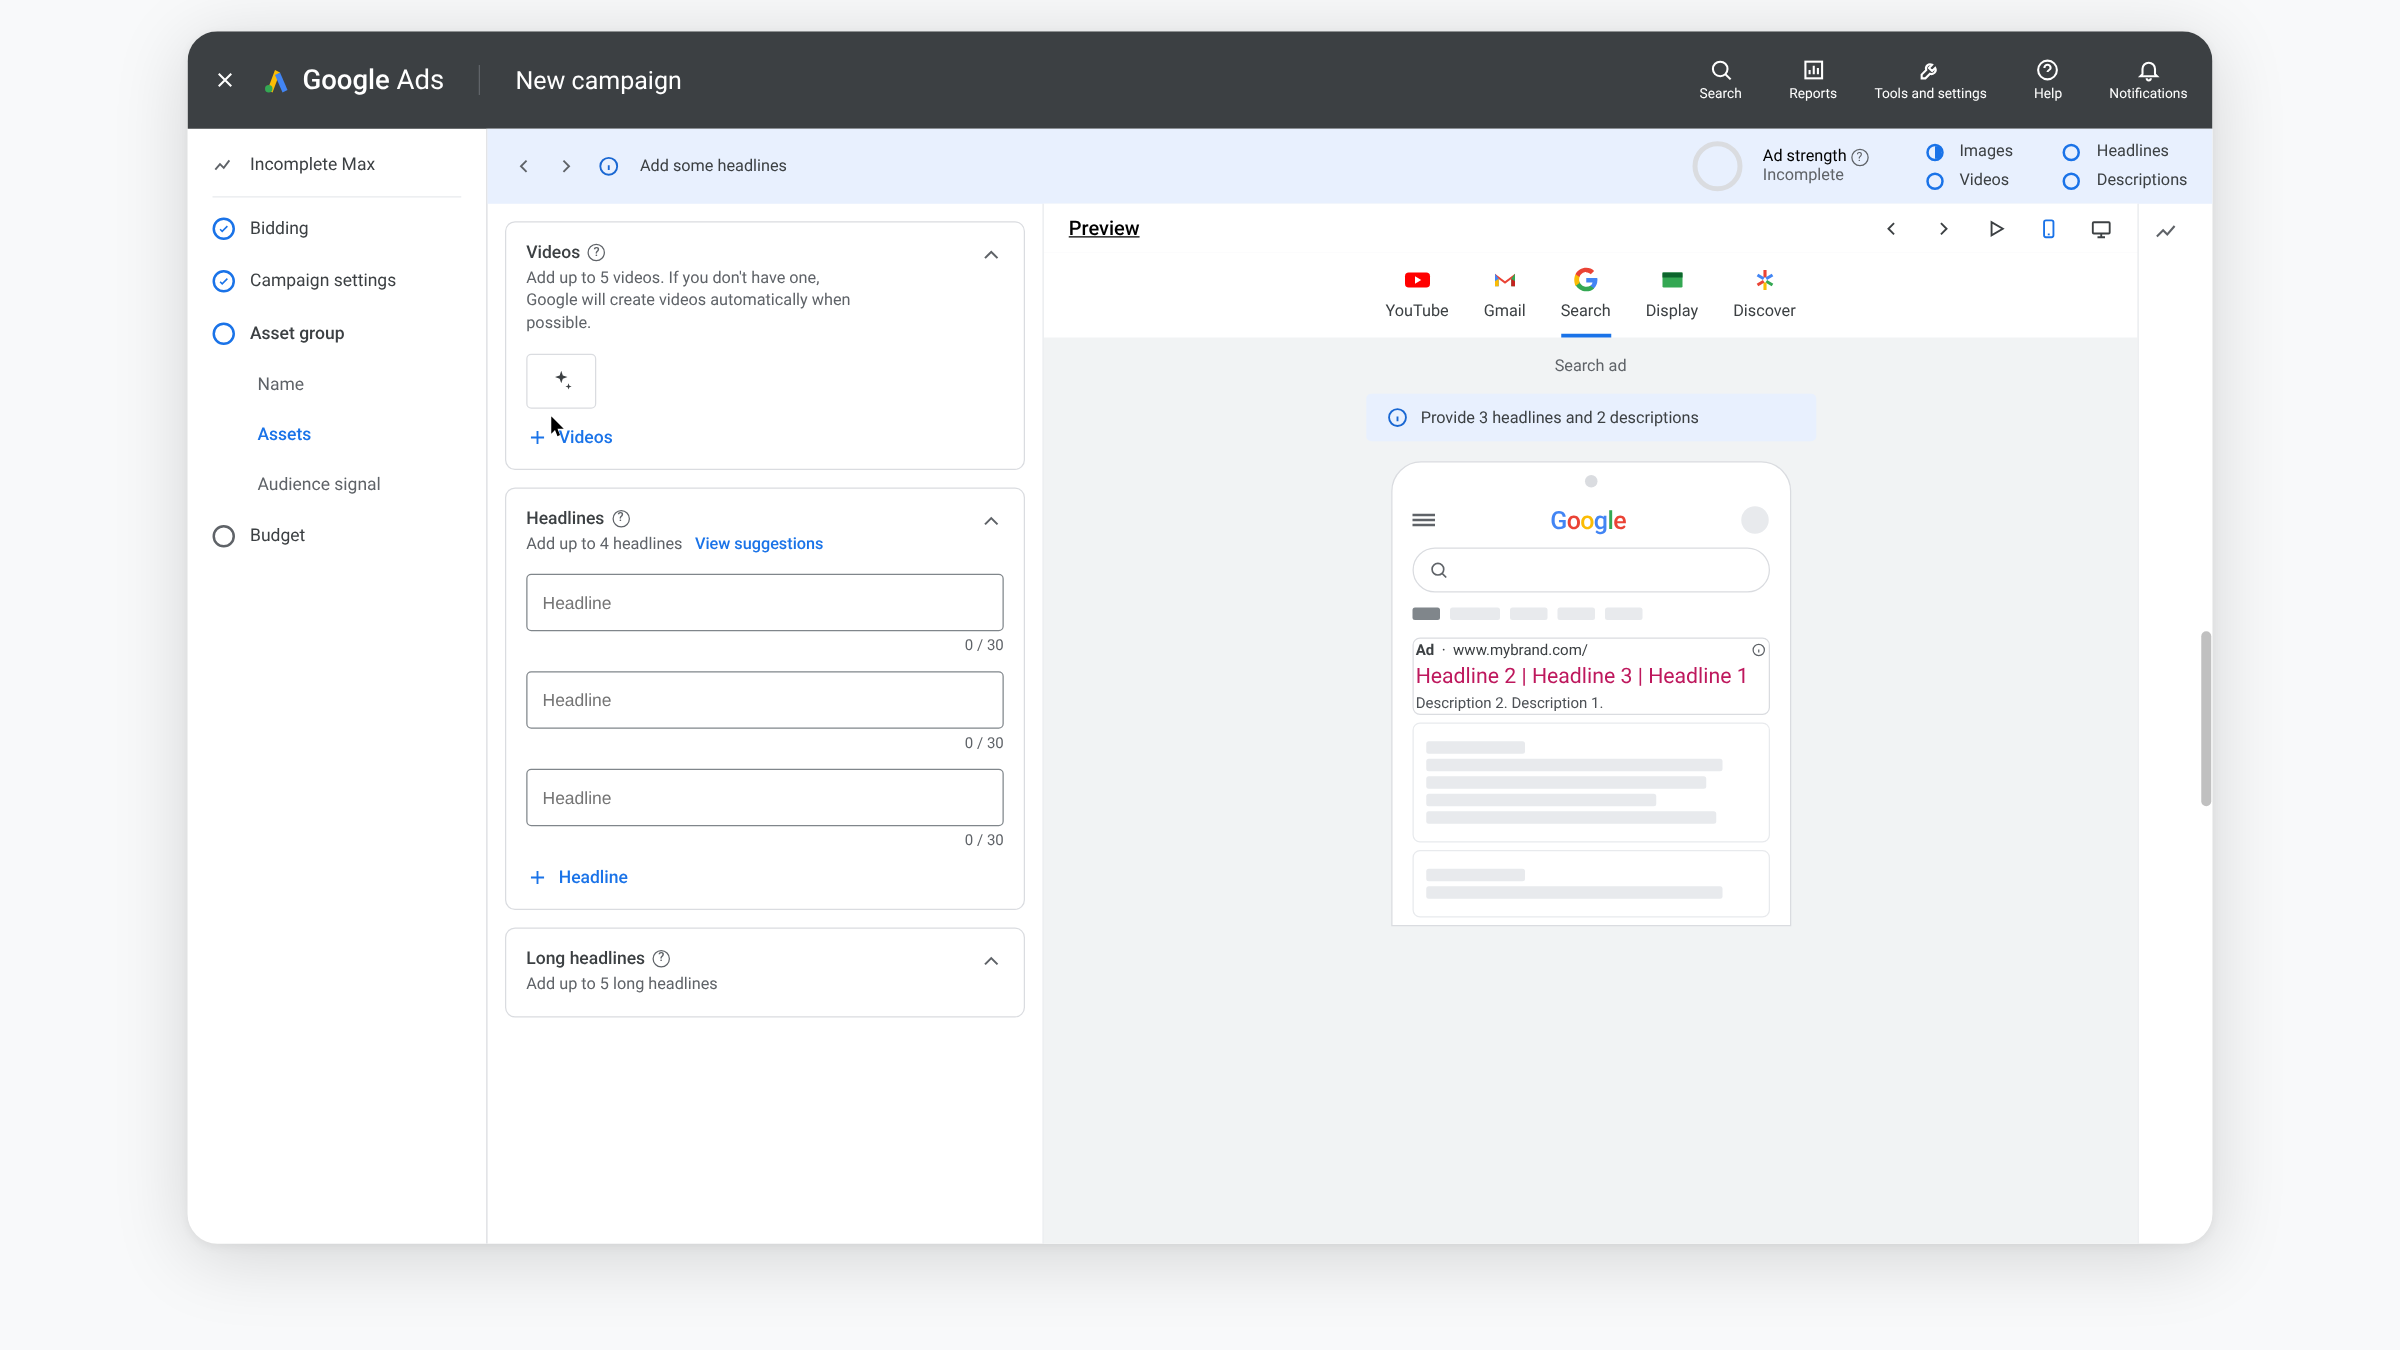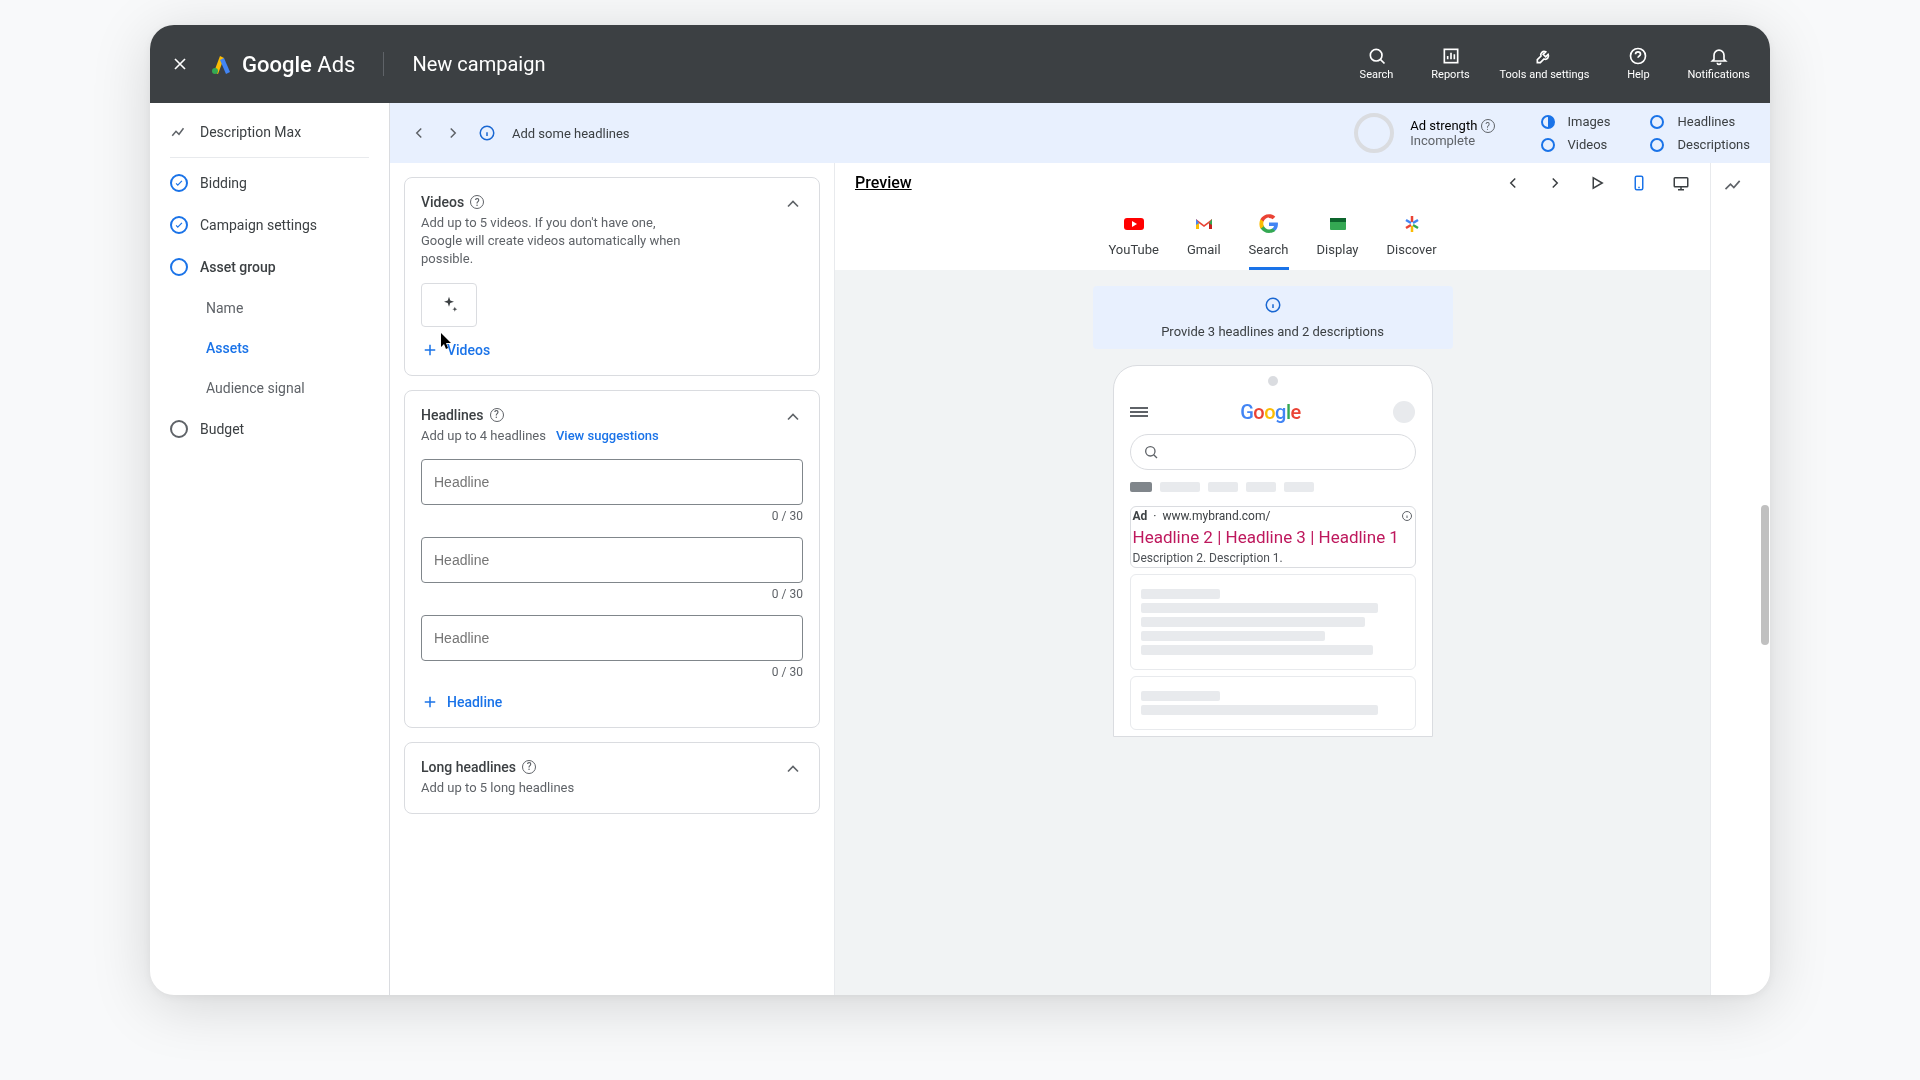--- a/index.html
+++ b/index.html
@@ -62,21 +62,21 @@
 .preview-title{font-size:16px;font-weight:500;}
 .preview-controls{margin-left:auto;display:flex;gap:24px;align-items:center;}
 .preview-controls svg{width:18px;height:18px;color:#3c4043;cursor:pointer;}
 .preview-controls .device{color:#1a73e8;}
 .tabs{background:#fff;display:flex;justify-content:center;gap:28px;padding:0 20px;}
 .tab{display:flex;flex-direction:column;align-items:center;gap:6px;padding:10px 0;font-size:13px;color:#3c4043;cursor:pointer;border-bottom:3px solid transparent;}
 .tab.active{border-bottom-color:#1a73e8;}
 .tab-icon{width:24px;height:24px;display:flex;align-items:center;justify-content:center;}
 .preview-body{flex:1;padding:16px;overflow:hidden;}
 .ad-type{text-align:center;font-size:13px;color:#5f6368;margin-bottom:14px;}
-.banner{background:#e8f0fe;border-radius:4px;padding:10px 16px;display:flex;align-items:center;gap:10px;font-size:13px;color:#3c4043;max-width:360px;margin:0 auto 16px;flex-direction:column;}
+.banner{background:#e8f0fe;border-radius:4px;padding:10px 16px;display:flex;align-items:center;gap:10px;font-size:13px;color:#3c4043;max-width:360px;margin:0 auto 16px;}
 .phone{width:320px;margin:0 auto;background:#fff;border:1px solid #dadce0;border-radius:24px 24px 0 0;padding:10px 10px 0;}
 .phone-cam{width:10px;height:10px;border-radius:50%;background:#dadce0;margin:0 auto 8px;}
 .phone-bar{display:flex;align-items:center;gap:10px;padding:6px;}
 .phone-bar .menu{width:18px;height:14px;}
 .phone-bar .menu div{height:2px;background:#5f6368;margin:2px 0;}
 .google-logo{font-size:20px;font-weight:500;letter-spacing:-0.5px;}
 .google-logo span:nth-child(1){color:#4285f4;}
 .google-logo span:nth-child(2){color:#ea4335;}
 .google-logo span:nth-child(3){color:#fbbc04;}
 .google-logo span:nth-child(4){color:#4285f4;}
@@ -157,21 +157,21 @@
           </div>
   </div>
 </div>
 
 <div class="body">
 <div class="sidebar">
   <div class="nav-item">
             <svg class="spark" width="18" height="18" viewBox="0 0 24 24" fill="none" stroke="currentColor" stroke-width="2">
               <path d="M3 17l5-6 4 4 6-8"></path>
             </svg>
-            <span>Description Max</span>
+            <span>Incomplete Max</span>
           </div>
   <hr class="nav-sep">
   <div class="nav-item">
             <span class="bullet done">
               <svg width="10" height="10" viewBox="0 0 24 24" fill="none" stroke="#1a73e8" stroke-width="3">
                 <path d="M5 13l4 4L19 7"></path>
               </svg>
             </span>
             <span>Bidding</span>
           </div>
@@ -388,20 +388,21 @@
                       <path stroke="#34a853" d="M18 16l-5-3"></path>
                       <path stroke="#fbbc04" d="M12 20v-6"></path>
                       <path stroke="#ea4335" d="M6 16l5-3"></path>
                       <path stroke="#4285f4" d="M6 8l5 3"></path>
                     </svg>
                   </div>
                   <span>Discover</span>
                 </div>
   </div>
   <div class="preview-body">
+    <div class="ad-type">Search ad</div>
     <div class="banner">
       <svg class="info-icon" viewBox="0 0 24 24" fill="none" stroke="#1967d2" stroke-width="2">
                     <circle cx="12" cy="12" r="9"></circle>
                     <path d="M12 8h.01M12 11v5"></path>
                   </svg>
       <span>Provide 3 headlines and 2 descriptions</span>
     </div>
     <div class="phone">
       <div class="phone-cam"></div>
       <div class="phone-bar">

